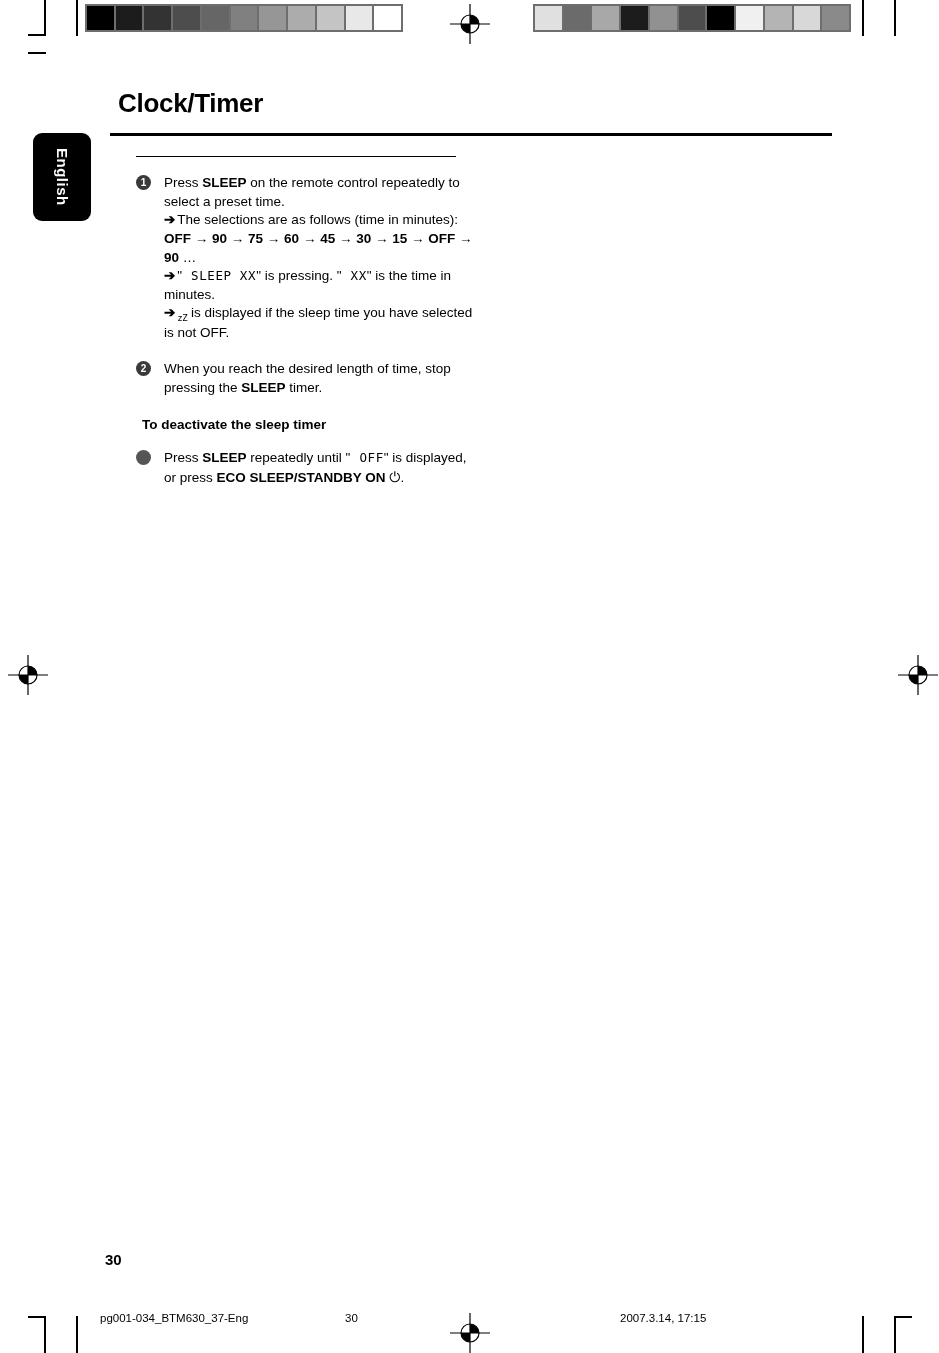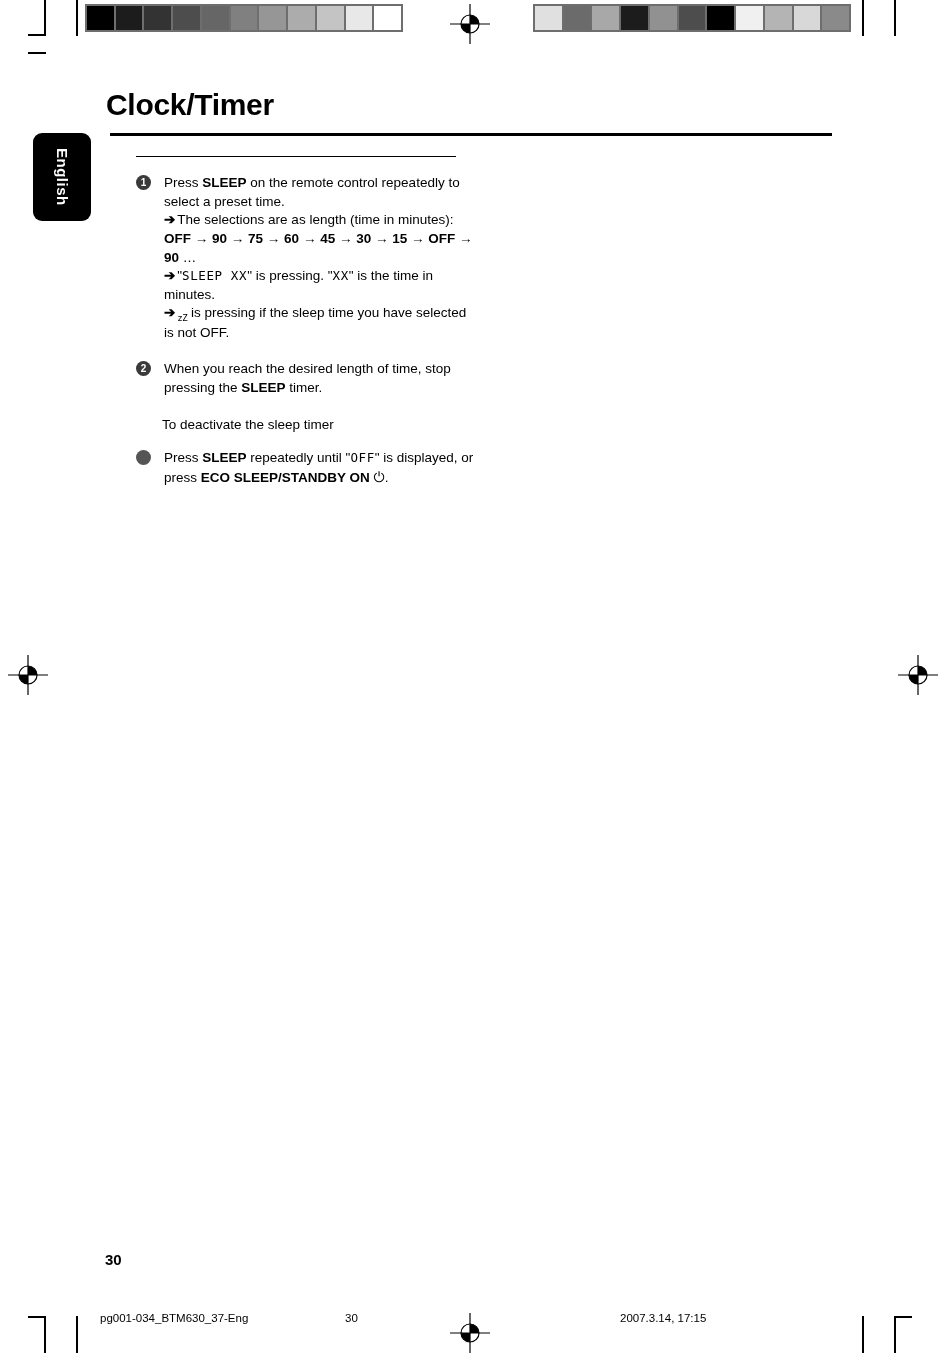--- a/index.html
+++ b/index.html
@@ -61,23 +61,23 @@
     font-weight: bold;
     font-size: 15px;
     letter-spacing: 0.5px;
     writing-mode: vertical-rl;
     text-orientation: mixed;
   }
 
   
   .page-title {
     position: absolute;
-    left: 106px;
+    left: 118px;
     top: 88px;
-    font-size: 30px;
+    font-size: 26px;
     font-weight: bold;
     letter-spacing: -0.3px;
   }
   .title-rule {
     position: absolute;
     left: 110px;
     top: 133px;
     width: 722px;
     height: 3px;
     background: #000;
@@ -145,34 +145,34 @@
     font-weight: bold;
     display: block;
   }
   .presets .sep { font-weight: normal; }
 
   
   .lcd {
     font-family: "DejaVu Sans Mono", monospace;
     font-size: 12.5px;
     letter-spacing: 0.6px;
+    margin-left: 9px;
   }
   .zz {
     font-family: "DejaVu Sans Mono", monospace;
     font-size: 9px;
     vertical-align: sub;
     letter-spacing: -0.5px;
   }
 
   .subhead {
     font-size: 13.5px;
-    font-weight: normal;
+    font-weight: bold;
     margin-top: 20px;
     padding-left: 6px;
-    margin-left: 20px;
   }
 
   .power-glyph {
     font-size: 14px;
   }
 
   .folio {
     position: absolute;
     left: 105px;
     top: 1251px;
@@ -286,31 +286,31 @@
 
 <div class="content">
 
   <div class="section-rule"></div>
 
   <div class="step">
     <span class="step-marker">1</span>
     <span>Press </span><span class="bold">SLEEP</span><span> on the remote control repeatedly to select a preset time.</span>
 
     <span class="result">
-      <span class="arrow">➔</span><span>The selections are as length (time in minutes):</span>
+      <span class="arrow">➔</span><span>The selections are as follows (time in minutes):</span>
     </span>
 
     <span class="presets" id="preset-seq"><span>OFF</span><span class="sep"> → </span><span>90</span><span class="sep"> → </span><span>75</span><span class="sep"> → </span><span>60</span><span class="sep"> → </span><span>45</span><span class="sep"> → </span><span>30</span><span class="sep"> → </span><span>15</span><span class="sep"> → </span><span>OFF</span><span class="sep"> → </span><span>90</span><span class="sep"> …</span></span>
 
     <span class="result">
       <span class="arrow">➔</span>"<span class="lcd">SLEEP  XX</span>"<span> is pressing. </span>"<span class="lcd">XX</span>"<span> is the time in minutes.</span>
     </span>
 
     <span class="result">
-      <span class="arrow">➔</span><span class="zz">zZ</span><span> is pressing if the sleep time you have selected is not OFF.</span>
+      <span class="arrow">➔</span><span class="zz">zZ</span><span> is displayed if the sleep time you have selected is not OFF.</span>
     </span>
   </div>
 
   <div class="step">
     <span class="step-marker">2</span>
     <span>When you reach the desired length of time, stop pressing the </span><span class="bold">SLEEP</span><span> timer.</span>
   </div>
 
   <div class="subhead">To deactivate the sleep timer</div>
   <div class="step">

